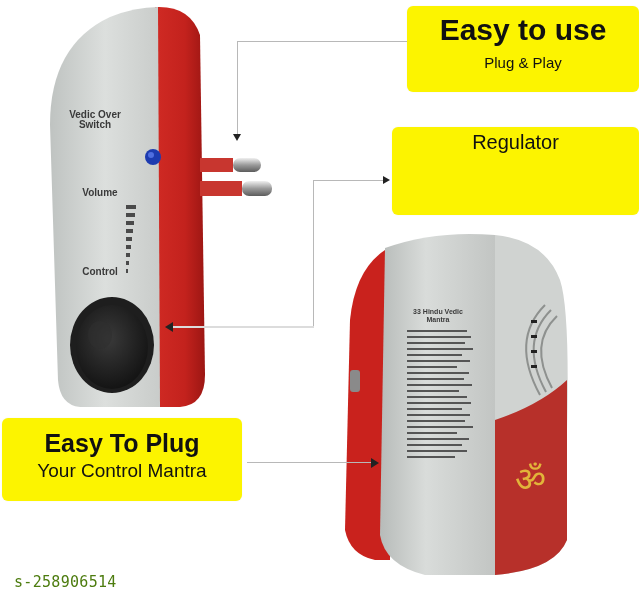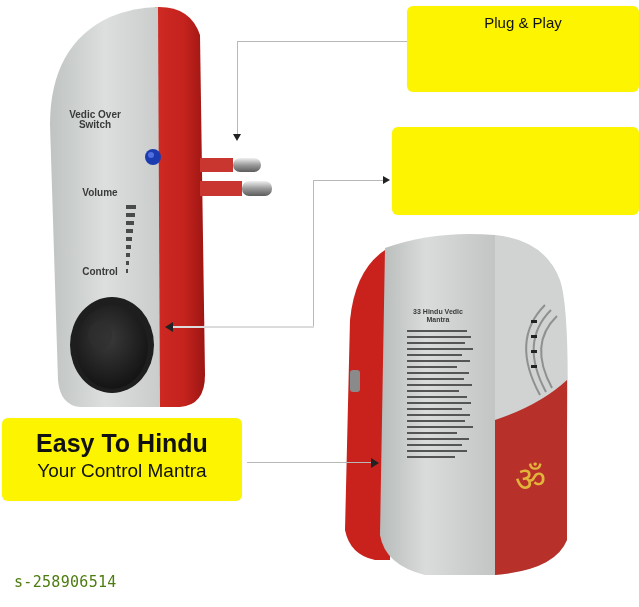--- a/index.html
+++ b/index.html
@@ -147,24 +147,26 @@
 <div class="line" style="left:313px;top:180px;width:70px;height:1px;"></div>
 <div class="line" style="left:313px;top:180px;width:1px;height:146px;"></div>
 <div class="line" style="left:172px;top:326px;width:142px;height:2px;background:#dcdcdc;"></div>
 <div class="arrowhead" style="left:383px;top:176px;border-top:4px solid transparent;border-bottom:4px solid transparent;border-left:7px solid #222;"></div>
 <div class="arrowhead" style="left:165px;top:322px;border-top:5px solid transparent;border-bottom:5px solid transparent;border-right:8px solid #222;"></div>
 
 <div class="line" style="left:247px;top:462px;width:125px;height:1px;"></div>
 <div class="arrowhead" style="left:371px;top:458px;border-top:5px solid transparent;border-bottom:5px solid transparent;border-left:8px solid #222;"></div>
 
 <div class="callout" style="left:407px;top:6px;width:232px;height:86px;">
+  <div class="title" style="font-size:30px;margin-top:8px;">Easy to use</div>
   <div class="sub" style="font-size:15px;margin-top:8px;">Plug &amp; Play</div>
 </div>
 
 <div class="callout" style="left:392px;top:127px;width:247px;height:88px;">
+  <div class="sub" style="font-size:20px;margin-top:4px;">Regulator</div>
 </div>
 
 <div class="callout" style="left:2px;top:418px;width:240px;height:83px;">
-  <div class="title" style="font-size:25px;margin-top:12px;">Easy To Hindu</div>
+  <div class="title" style="font-size:25px;margin-top:12px;">Easy To Plug</div>
   <div class="sub" style="font-size:19px;margin-top:4px;">Your Control Mantra</div>
 </div>
 
 <div class="sku">s-258906514</div>
 
 </body></html>

